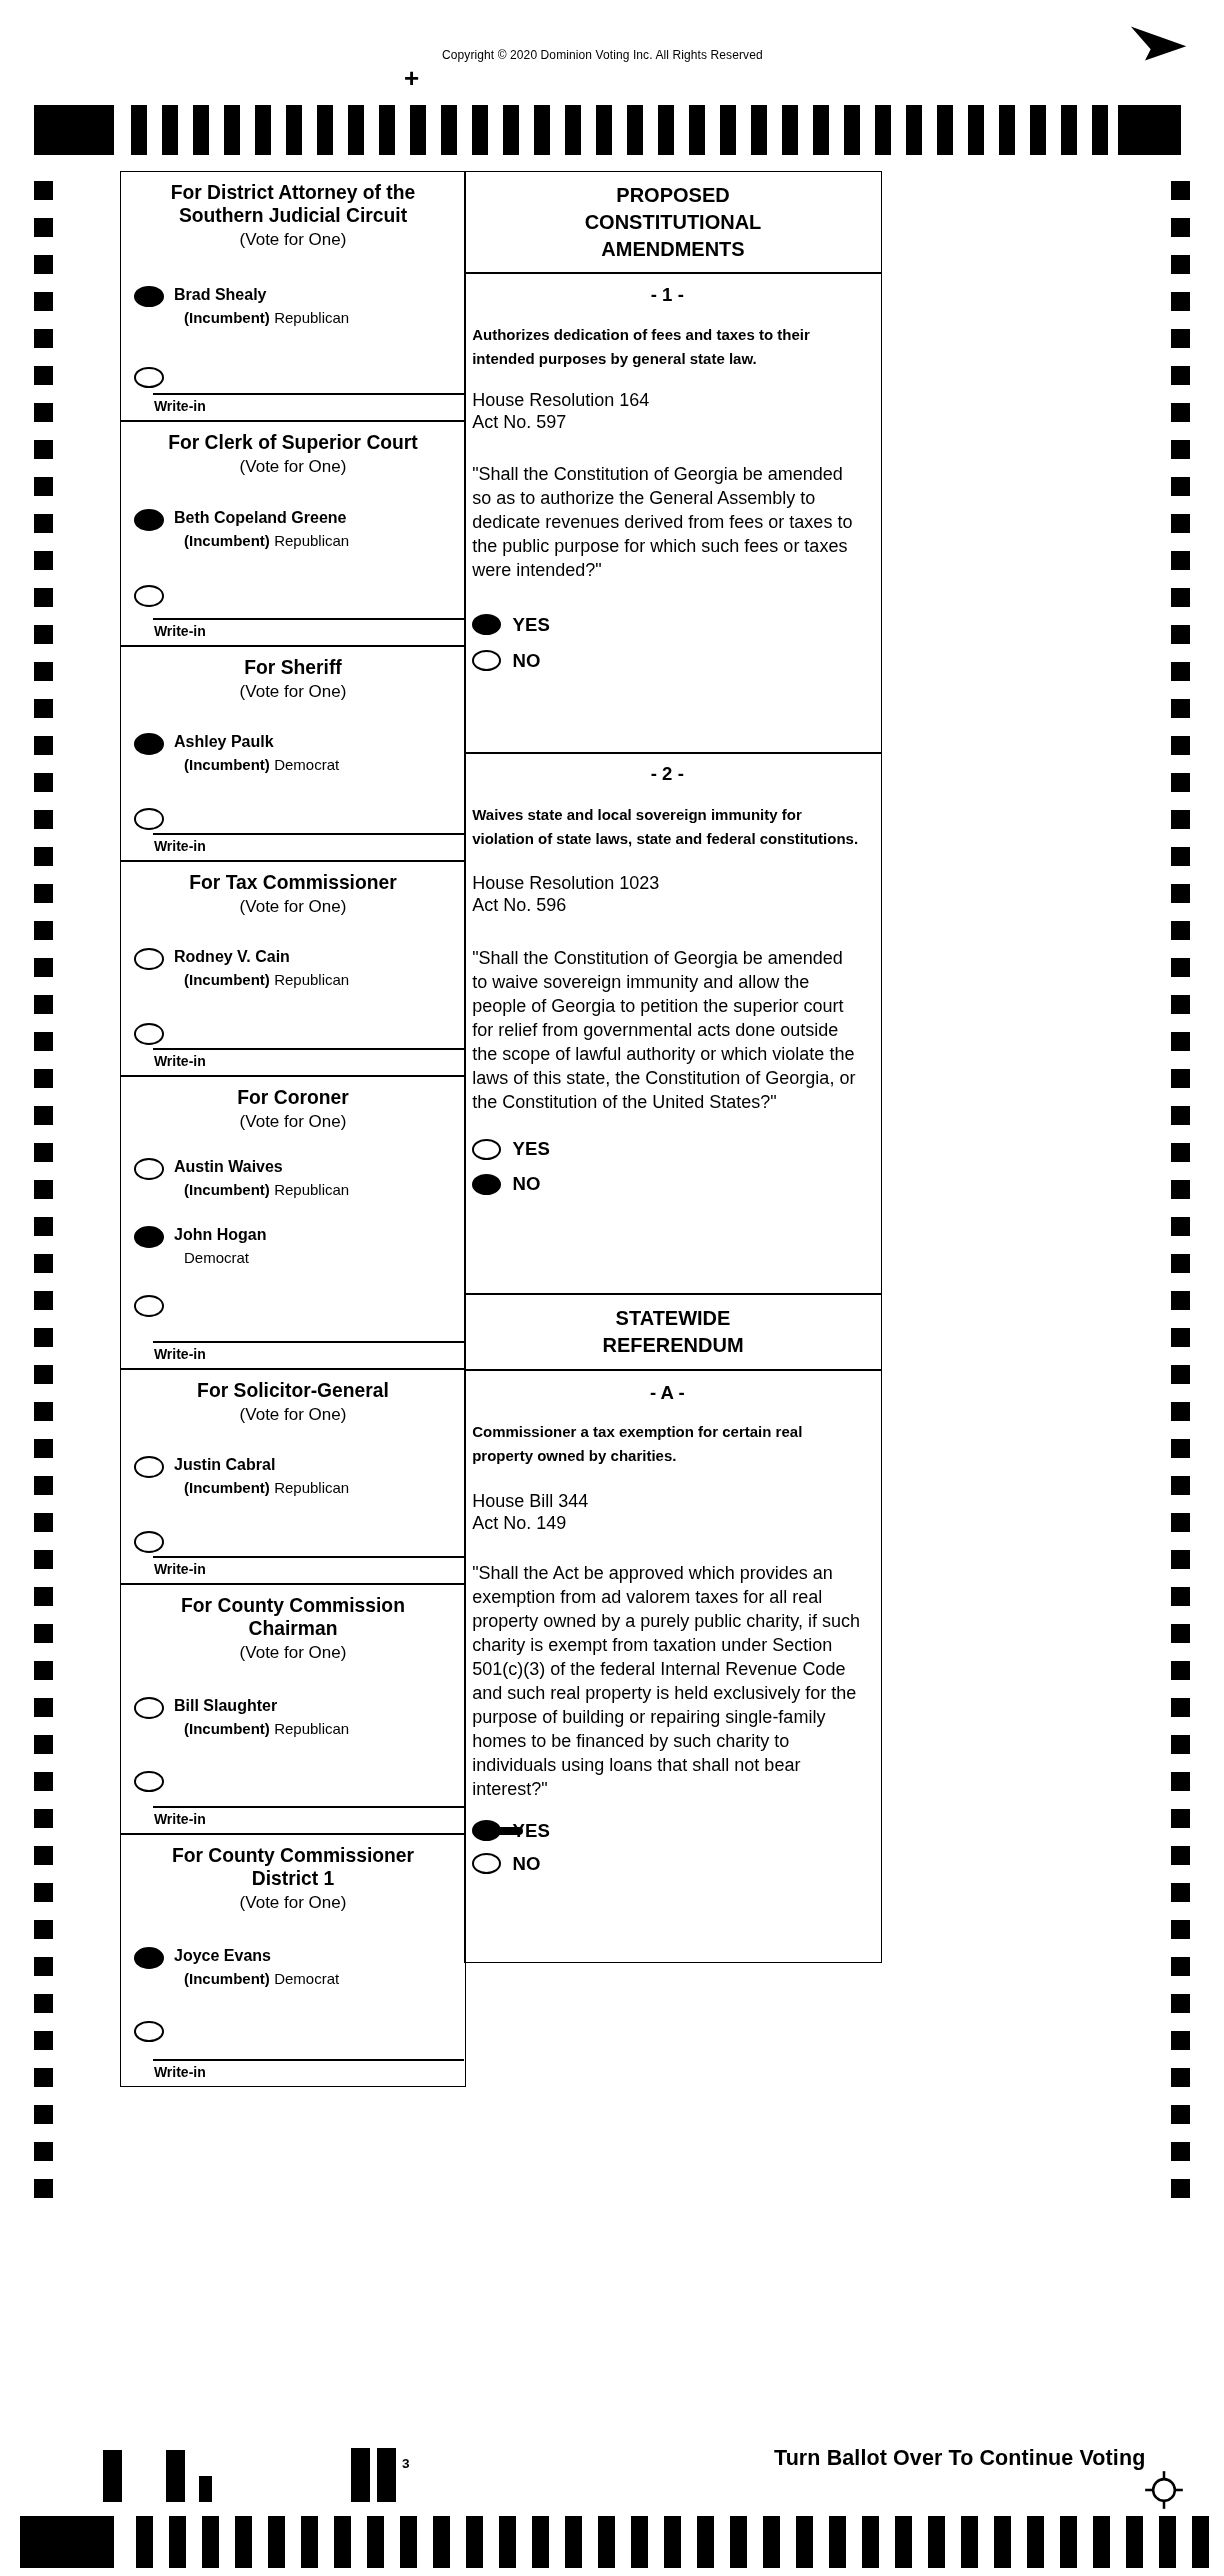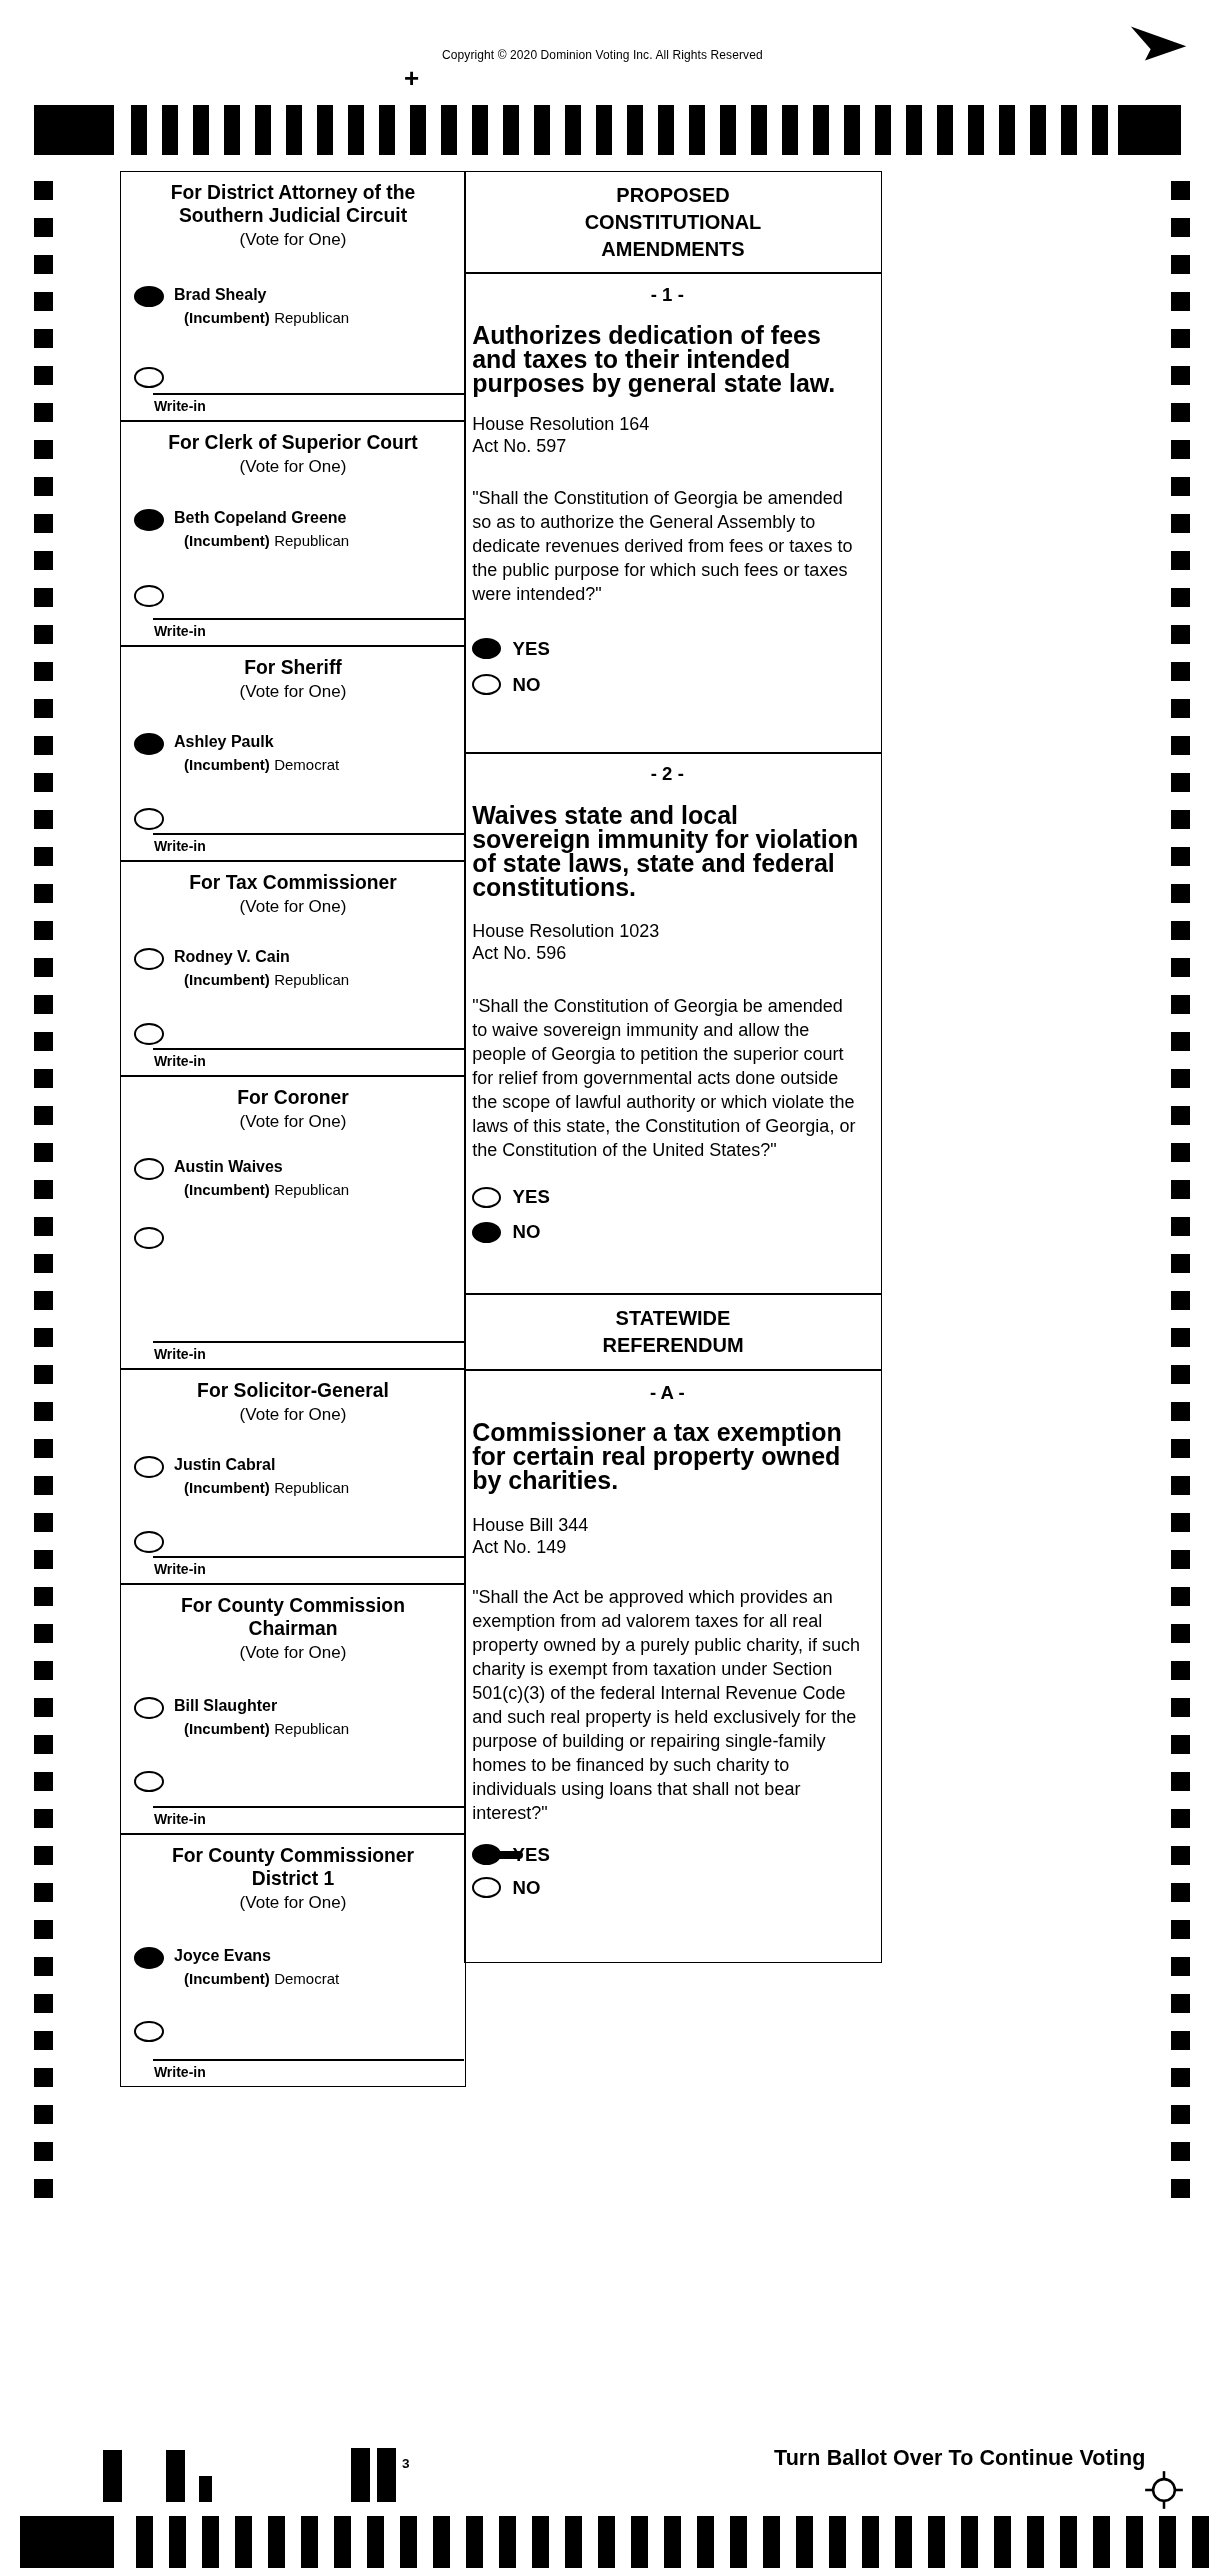--- a/index.html
+++ b/index.html
@@ -57,21 +57,21 @@
   .oval.filled { background:#000; }
   .oval.smeared::after {
     content:""; position:absolute; left:20px; top:5px; width:29px; height:7.9px;
     background:#000; border-radius:4.3px;
   }
 
   .mhead { text-align:center; font-weight:bold; font-size:20px; line-height:27px; padding-top:10px; border-bottom:2.1px solid #000; box-sizing:border-box; }
   .measure { position:relative; box-sizing:border-box; padding:0 18.6px 0 7.2px; border-bottom:2.1px solid #000; }
   .measure:last-child { border-bottom:none; }
   .mnum { text-align:center; font-weight:bold; font-size:18.6px; line-height:21.5px; }
-  .msummary { font-weight:bold; font-size:25px; line-height:24px; }
+  .msummary { font-weight:bold; font-size:15px; line-height:24px; }
   .mrefs { font-size:18px; line-height:22px; }
   .mq { font-size:18px; line-height:24px; }
   .choice { display:flex; align-items:center; }
   .choice .oval { width:29px; height:21px; }
   .clabel { font-weight:bold; font-size:18.6px; margin-left:11.4px; }
 </style>
 </head>
 <body>
 
 <div class="canvas">
@@ -159,20 +159,27 @@
     <section class="contest" style="height:293px">
       <div class="ctitle">For Coroner</div>
       <div class="cinstr">(Vote for One)</div>
       <div class="cand" style="margin-top:24px">
         <span class="oval"></span>
         <span class="ctext">
           <span class="cname">Austin Waives</span>
           <span class="csub"><b>(Incumbent)</b><span>Republican</span></span>
         </span>
       </div>
+      <div class="cand" style="margin-top:26px">
+        <span class="oval filled"></span>
+        <span class="ctext">
+          <span class="cname">John Hogan</span>
+          <span class="csub"><span>Democrat</span></span>
+        </span>
+      </div>
       <div class="cand" style="margin-top:27px">
         <span class="oval"></span>
       </div>
       <div class="writein"><span>Write-in</span></div>
     </section>
 
     <section class="contest" style="height:215px">
       <div class="ctitle">For Solicitor-General</div>
       <div class="cinstr">(Vote for One)</div>
       <div class="cand" style="margin-top:29px">

